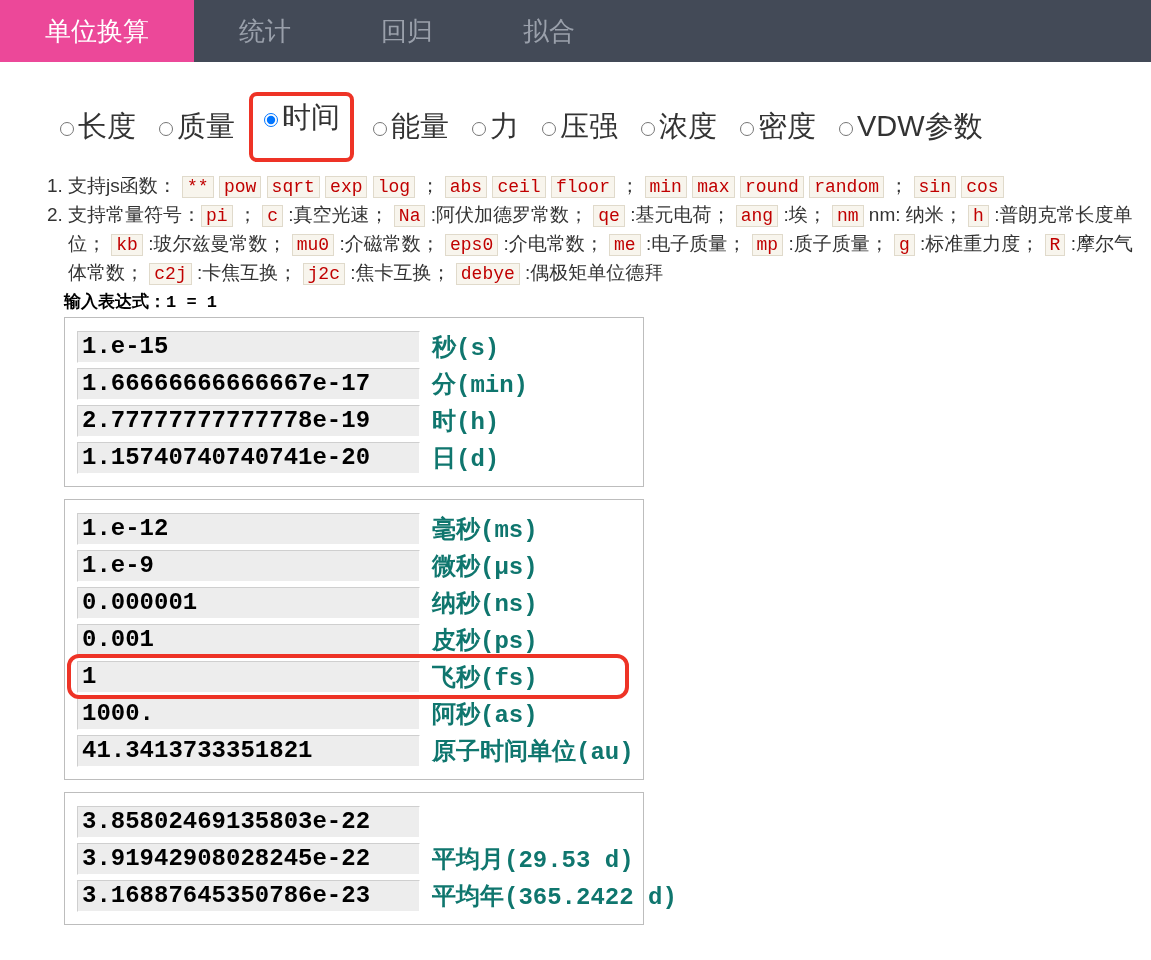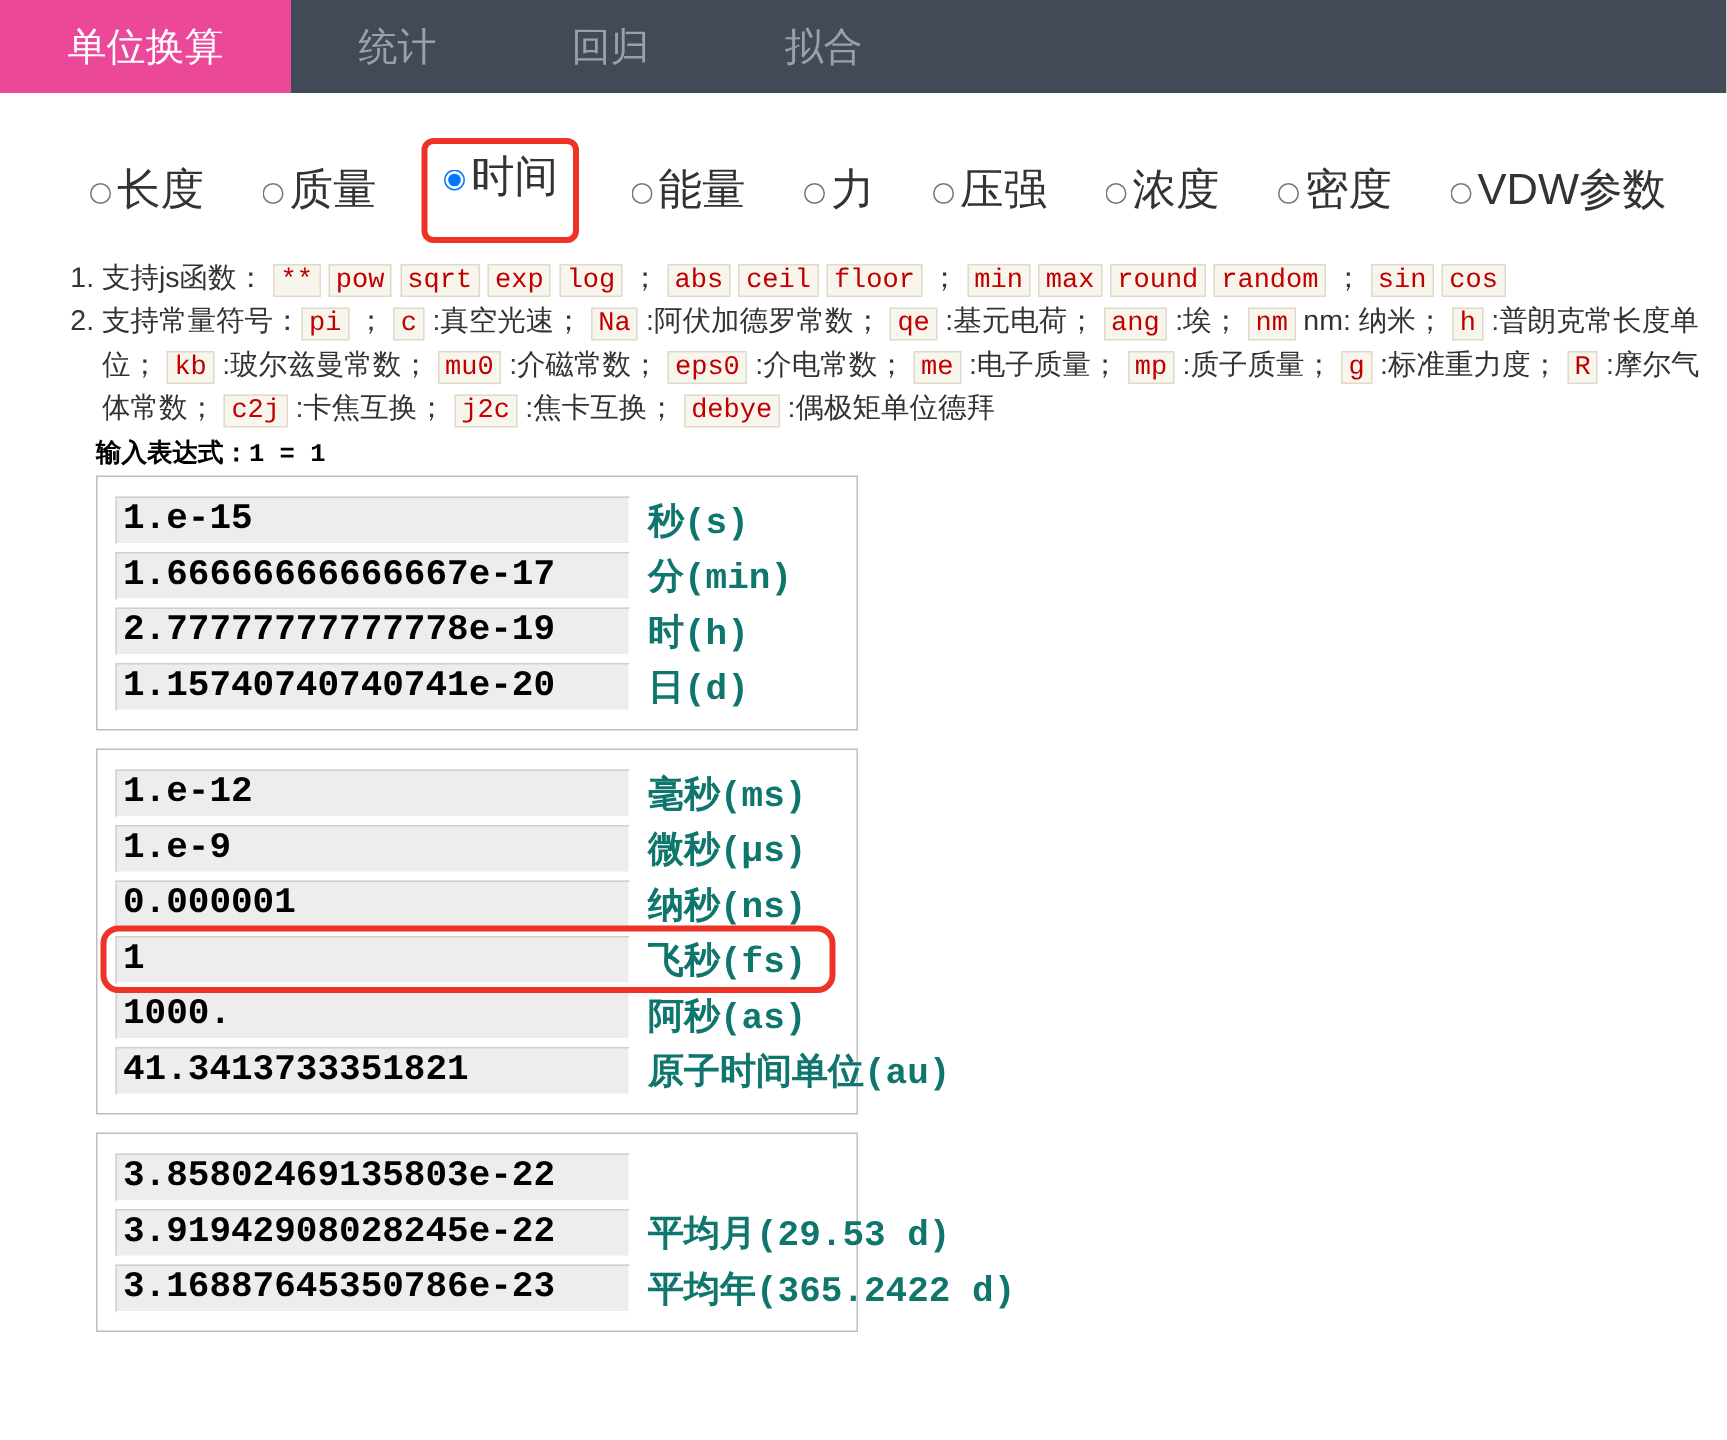--- a/index.html
+++ b/index.html
@@ -28,21 +28,21 @@
     cursor: pointer;
   }
   .tab.active {
     background: #ec4899;
     color: #fff;
   }
   .categories {
     margin: 30px 0 10px 55px;
     display: flex;
     flex-wrap: nowrap;
-    gap: 16px;
+    gap: 0;
     align-items: center;
     font-size: 29px;
     position: relative;
   }
   .cat {
     display: inline-flex;
     align-items: center;
     margin-right: 18px;
     white-space: nowrap;
   }
@@ -77,21 +77,21 @@
   .expr-line {
     margin: 2px 0 4px 64px;
     font-family: Consolas, "Courier New", monospace;
     font-size: 17px;
     font-weight: bold;
     color: #000;
   }
   .panel {
     border: 1px solid #bdbdbd;
     margin: 4px 0 12px 64px;
-    width: 508px;
+    width: 580px;
     padding: 10px 24px 10px 12px;
   }
   .row {
     display: flex;
     align-items: center;
     height: 37px;
   }
   .row.highlight {
     outline: 4px solid #ee3326;
     border-radius: 8px;
@@ -206,20 +206,24 @@
         <span class="unit">毫秒(ms)</span>
       </div>
       <div class="row">
         <input class="val" value="1.e-9" style="">
         <span class="unit">微秒(µs)</span>
       </div>
       <div class="row">
         <input class="val" value="0.000001" style="">
         <span class="unit">纳秒(ns)</span>
       </div>
+      <div class="row">
+        <input class="val" value="0.001" style="">
+        <span class="unit">皮秒(ps)</span>
+      </div>
       <div class="row highlight">
         <input class="val" value="1" style="">
         <span class="unit">飞秒(fs)</span>
       </div>
       <div class="row">
         <input class="val" value="1000." style="">
         <span class="unit">阿秒(as)</span>
       </div>
       <div class="row">
         <input class="val" value="41.3413733351821" style="">

